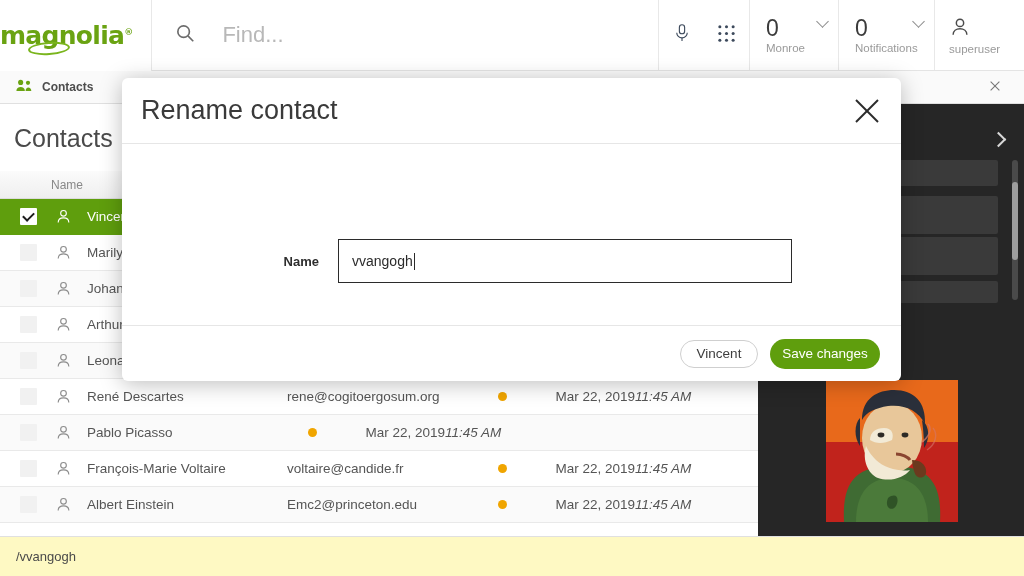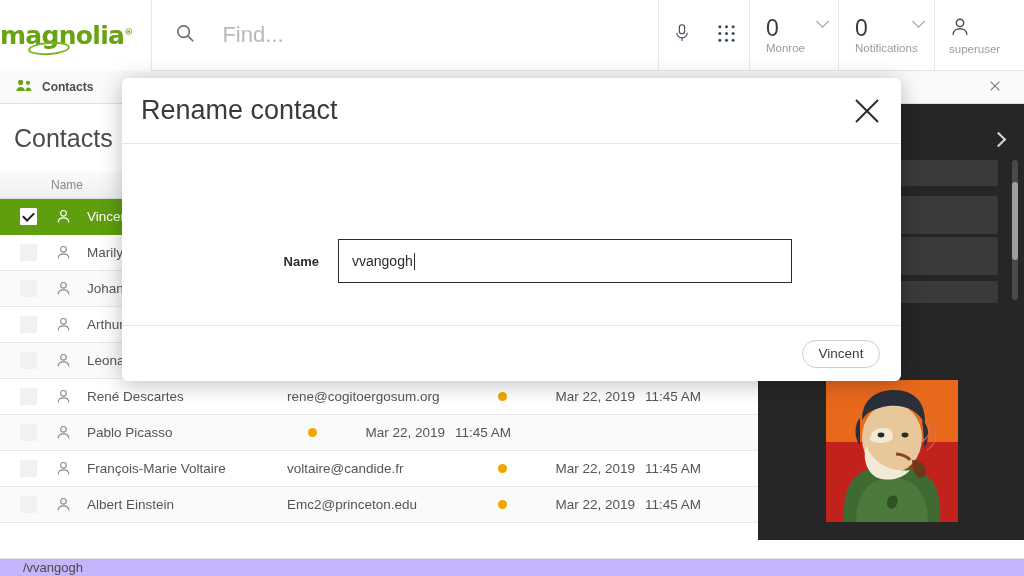--- a/index.html
+++ b/index.html
@@ -110,21 +110,21 @@
   .row.selected .cb::after {
     content: ""; position: absolute; left: 3px; top: 4px; width: 9px; height: 5px;
     border-left: 2.4px solid #1c1c1c; border-bottom: 2.4px solid #1c1c1c; transform: rotate(-45deg);
   }
   .person-ic { width: 22px; margin-left: 18px; flex: none; display: flex; align-items: center; }
   .c-name { width: 200px; margin-left: 10px; white-space: nowrap; overflow: hidden; }
   .c-email { width: 190px; white-space: nowrap; overflow: hidden; }
   .c-dot { width: 50px; display: flex; justify-content: center; }
   .dot { width: 9px; height: 9px; border-radius: 50%; display: inline-block; }
   .c-date { width: 108px; text-align: right; }
-  .c-time { width: 86px; text-align: center; padding-right: 10px; }
+  .c-time { width: 86px; text-align: left; padding-right: 10px; font-style: italic; }
 
   .vscroll {
     position: absolute; top: 67px; right: 266px; width: 8px; height: 369px;
   }
   .vscroll-thumb {
     position: absolute; top: 0; left: 1px; width: 6px; height: 135px;
     background: #a8a8a8; border-radius: 3px;
   }
 
   
@@ -190,23 +190,23 @@
   }
   .btn-cancel {
     width: 78px; height: 28px; background: #fff; border: 1px solid #cfcfcf; color: #3d3d3d;
   }
   .btn-save {
     width: 110px; height: 30px; background: #5f9e0d; color: #fff;
   }
 
   
   .statusbar {
-    position: absolute; bottom: 0; left: 0; width: 1024px; height: 18px;
-    background: #c4b5fd; border-top: 1px solid #e0e0e0;
-    display: flex; align-items: center; padding-left: 23px;
+    position: absolute; bottom: 0; left: 0; width: 1024px; height: 40px;
+    background: #fef9c3; border-top: 1px solid #e0e0e0;
+    display: flex; align-items: center; padding-left: 16px;
     font-size: 13px; color: #4a4a4a;
   }
 </style>
 </head>
 <body>
 
 <div id="app">
 
   <div class="header">
     <div class="logo-cell">
@@ -513,20 +513,21 @@
         <div class="field-label">Name</div>
         <div class="field-input">
           <span>vvangogh</span>
             <span class="caret"></span>
         </div>
       </div>
     </div>
 
     <div class="modal-foot">
       <button class="btn btn-cancel">Vincent</button>
+      <button class="btn btn-save">Save changes</button>
     </div>
   </div>
 
   <div class="statusbar">
     <span>/vvangogh</span>
   </div>
 
 </div>
 
 </body></html>

